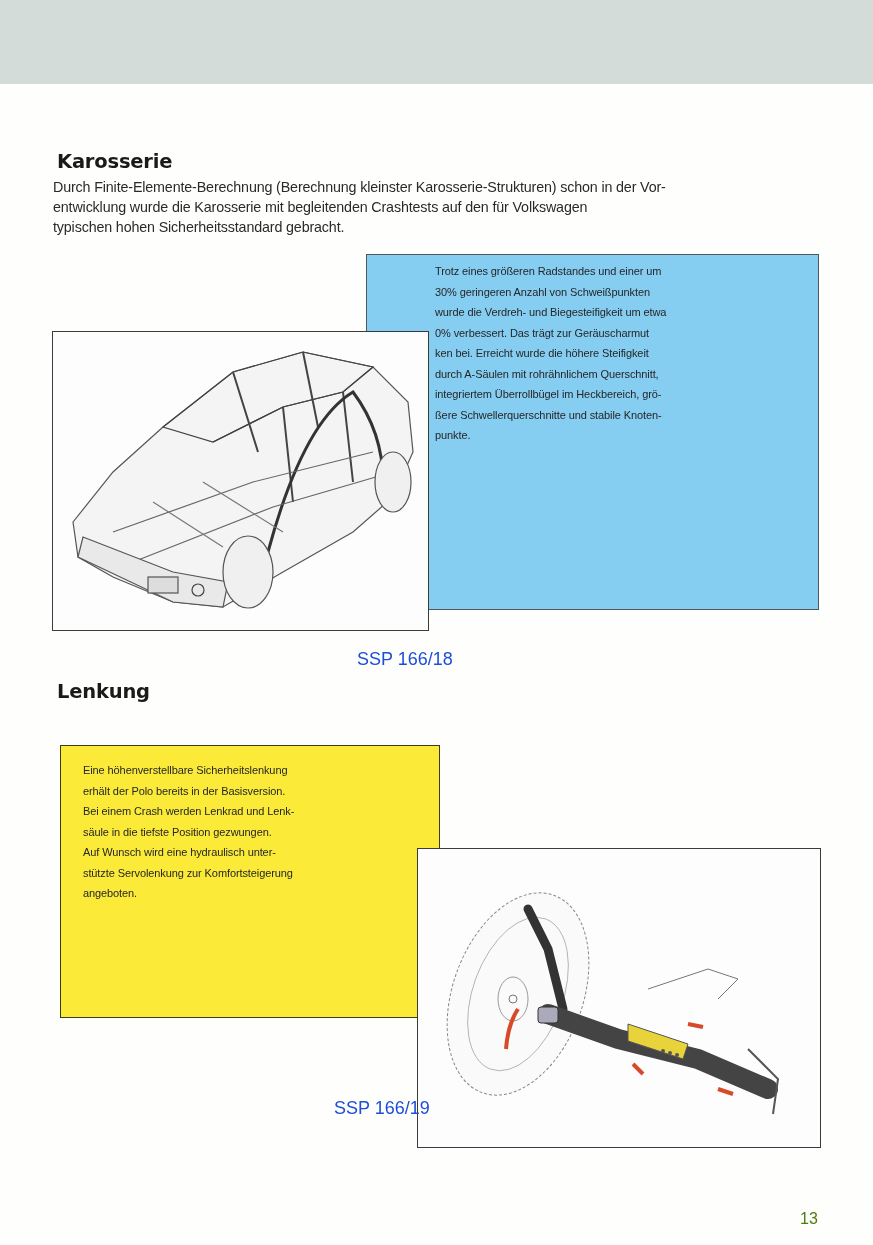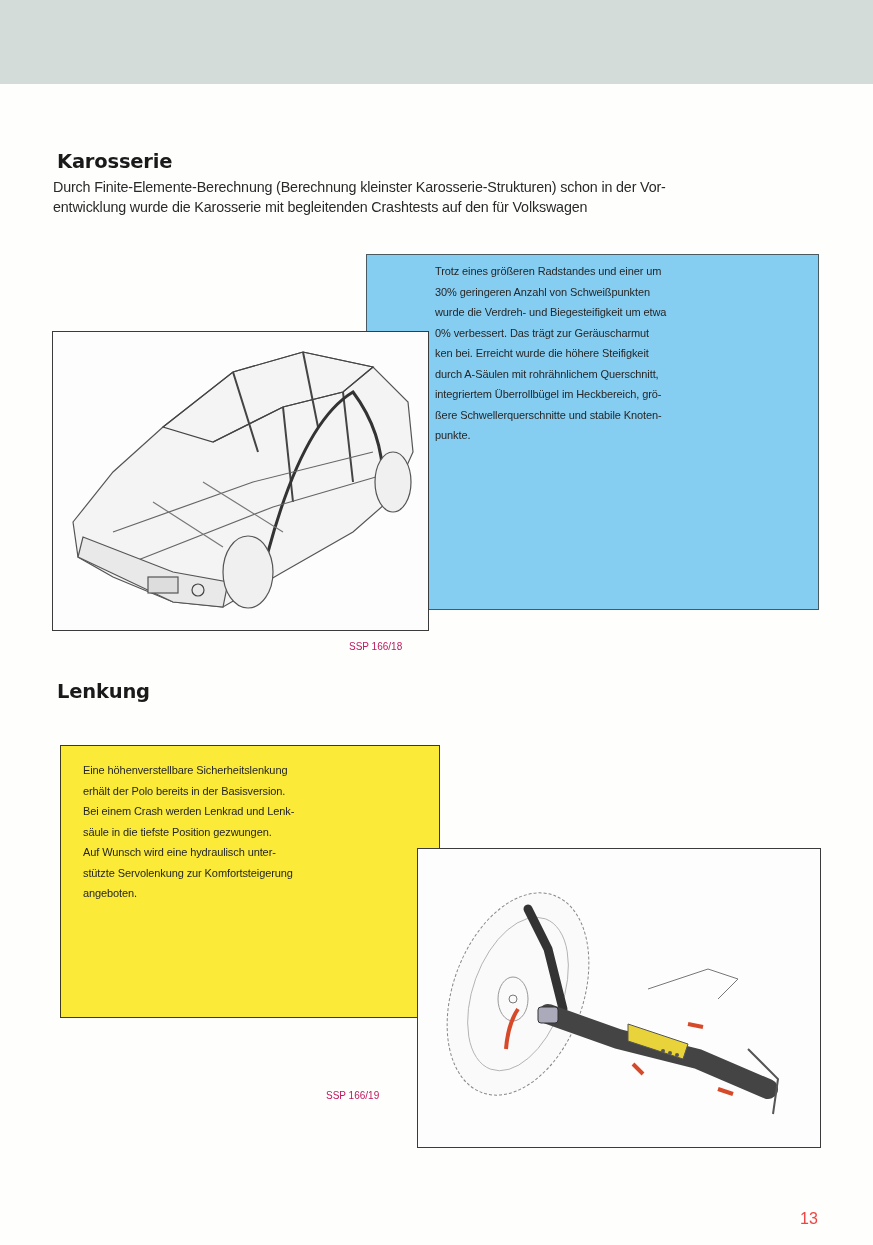--- a/index.html
+++ b/index.html
@@ -42,37 +42,38 @@
   .car-figure { left:52px; top:331px; width:377px; height:300px; }
   .steer-figure { left:417px; top:848px; width:404px; height:300px; }
   .yellow-box {
     position:absolute; left:52px; top:745px; width:380px; height:273px;
     background:#fbeb38; border:1px solid #3e3a1c; box-sizing:border-box;margin-left:8px;
   }
   .yellow-box .box-text {
     position:absolute; left:22px; top:14px; width:350px;
   }
   .caption {
-    position:absolute; font-size:10px; color:#be185d; margin:8px;
+    position:absolute; font-size:18px; color:#1d4ed8; margin:16px;
   }
   .page-number {
-    position:absolute; left:800px; top:1210px; font-size:16px; color:#ef4444;
+    position:absolute; left:800px; top:1210px; font-size:16px; color:#4d7c0f;
   }
   svg { display:block; }
 </style>
 </head>
 <body>
 
 <div class="header-band"></div>
 
 <h2 class="h2" style="left:53px; top:146px;">Karosserie</h2>
 
 <div class="body-text" style="left:53px; top:177px; width:760px;">
   <div>Durch Finite-Elemente-Berechnung (Berechnung kleinster Karosserie-Strukturen) schon in der Vor-</div>
   <div>entwicklung wurde die Karosserie mit begleitenden Crashtests auf den für Volkswagen</div>
+  <div>typischen hohen Sicherheitsstandard gebracht.</div>
 </div>
 
 <div class="blue-box">
   <div class="box-text">
     <div>Trotz eines größeren Radstandes und einer um</div>
     <div>30% geringeren Anzahl von Schweißpunkten</div>
     <div>wurde die Verdreh- und Biegesteifigkeit um etwa</div>
     <div>0% verbessert. Das trägt zur Geräuscharmut</div>
     <div>ken bei. Erreicht wurde die höhere Steifigkeit</div>
     <div>durch A-Säulen mit rohrähnlichem Querschnitt,</div>

